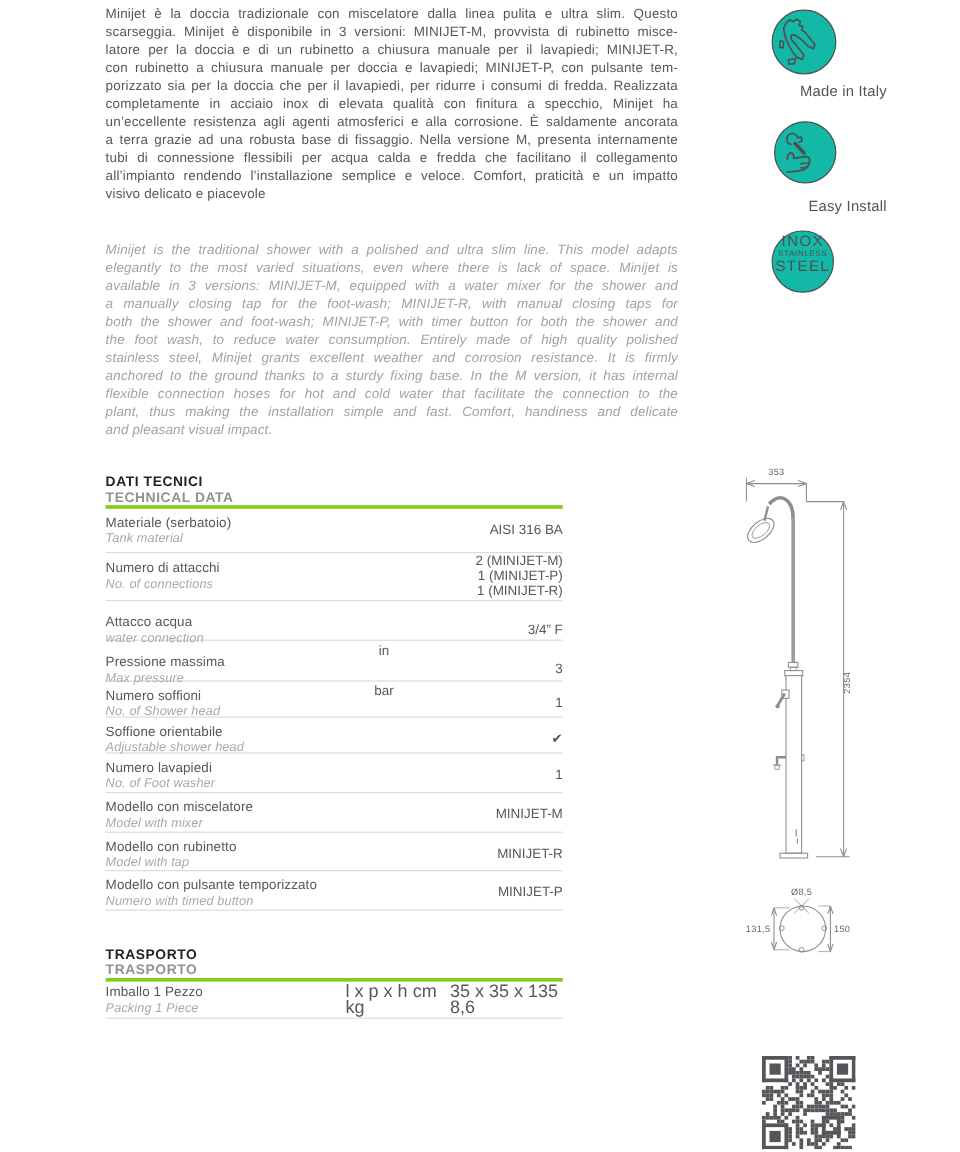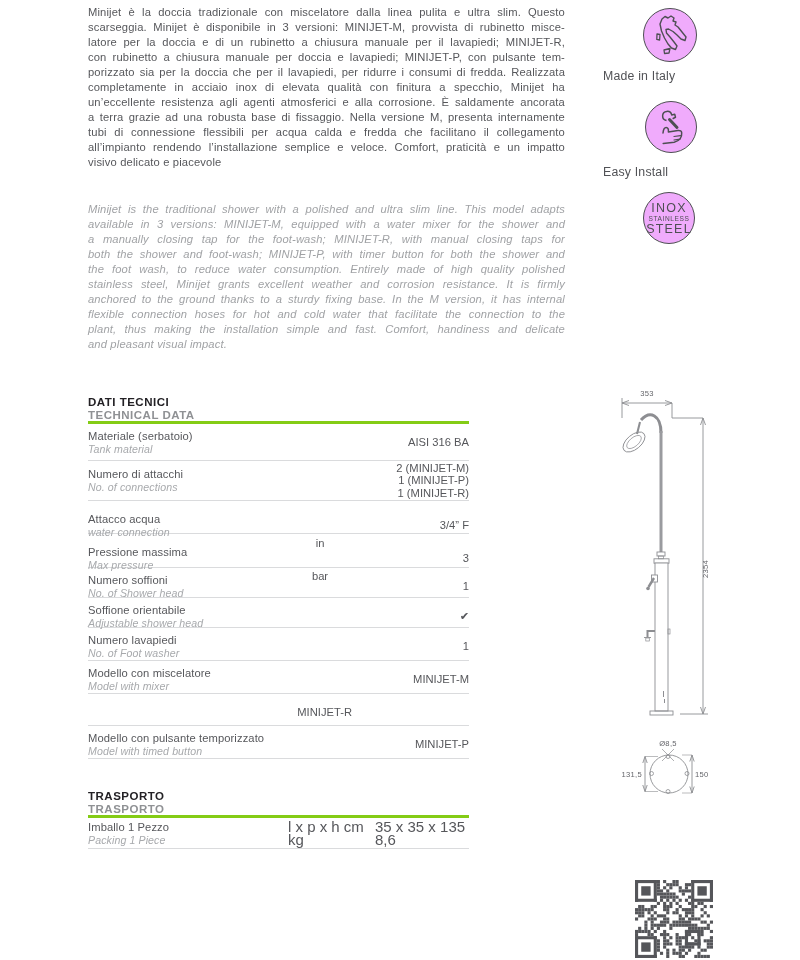--- a/index.html
+++ b/index.html
@@ -10,27 +10,27 @@
   }
   
   .intro { position:absolute; left:88px; width:477px; }
   .intro-it { top:5px; font-size:11.2px; line-height:15px; color:#56575b; letter-spacing:.15px; }
   .intro-en { top:202px; font-size:11.2px; line-height:15px; color:#a0a2a5; font-style:italic; letter-spacing:.15px; }
   .jline { text-align:justify; text-align-last:justify; }
   .jline.last { text-align-last:left; }
   
   .badge-circle {
     position:absolute; border:1.6px solid #4e4f53; border-radius:50%;
-    display:flex; align-items:center; justify-content:center; background:#f0abfc;
+    display:flex; align-items:center; background:#14b8a6;
   }
   .b1 { left:643px; top:8px;   width:54px; height:54px; }
   .b2 { left:645px; top:101px; width:52px; height:52px; }
   .b3 { left:643px; top:192px; width:52px; height:52px; flex-direction:column; color:#4e4f53; }
   .badge-label {
-    position:absolute; left:603px; width:136px; text-align:left;
+    position:absolute; left:603px; width:136px; text-align:right;
     font-size:12.3px; color:#515256; letter-spacing:.2px;
   }
   .bl1 { top:69px; } .bl2 { top:165px; }
   .inox-l1 { font-size:12.5px; letter-spacing:1.2px; line-height:13px; margin-top:2px; }
   .inox-l2 { font-size:6.6px;  letter-spacing:.6px;  line-height:8px; }
   .inox-l3 { font-size:12.5px; letter-spacing:1.2px; line-height:13px; }
   .icon-svg { display:block; }
   
   .tech { position:absolute; left:88px; top:396px; width:381px; }
   .sec-title-it { font-size:11.5px; font-weight:bold; color:#232125; letter-spacing:.5px; line-height:13px; }
@@ -72,20 +72,21 @@
       <div class="jline">completamente in acciaio inox di elevata qualità con finitura a specchio, Minijet ha</div>
       <div class="jline">un’eccellente resistenza agli agenti atmosferici e alla corrosione. È saldamente ancorata</div>
       <div class="jline">a terra grazie ad una robusta base di fissaggio. Nella versione M, presenta internamente</div>
       <div class="jline">tubi di connessione flessibili per acqua calda e fredda che facilitano il collegamento</div>
       <div class="jline">all’impianto rendendo l’installazione semplice e veloce. Comfort, praticità e un impatto</div>
       <div class="jline last">visivo delicato e piacevole</div>
     </section>
 
   <section class="intro intro-en">
       <div class="jline">Minijet is the traditional shower with a polished and ultra slim line. This model adapts</div>
+      <div class="jline">elegantly to the most varied situations, even where there is lack of space. Minijet is</div>
       <div class="jline">available in 3 versions: MINIJET-M, equipped with a water mixer for the shower and</div>
       <div class="jline">a manually closing tap for the foot-wash; MINIJET-R, with manual closing taps for</div>
       <div class="jline">both the shower and foot-wash; MINIJET-P, with timer button for both the shower and</div>
       <div class="jline">the foot wash, to reduce water consumption. Entirely made of high quality polished</div>
       <div class="jline">stainless steel, Minijet grants excellent weather and corrosion resistance. It is firmly</div>
       <div class="jline">anchored to the ground thanks to a sturdy fixing base. In the M version, it has internal</div>
       <div class="jline">flexible connection hoses for hot and cold water that facilitate the connection to the</div>
       <div class="jline">plant, thus making the installation simple and fast. Comfort, handiness and delicate</div>
       <div class="jline last">and pleasant visual impact.</div>
     </section>
@@ -181,27 +182,31 @@
     </div>
     <div class="trow h33">
       <div>
           <div class="l1">Modello con miscelatore</div>
            <div class="l2">Model with mixer</div>
         </div>
       <div class="tunit"></div>
       <div class="tvalue">MINIJET-M</div>
     </div>
     <div class="trow h32">
+      <div>
+          <div class="l1">Modello con rubinetto</div>
+           <div class="l2">Model with tap</div>
+        </div>
       <div class="tunit"></div>
       <div class="tvalue">MINIJET-R</div>
     </div>
     <div class="trow h33">
       <div>
           <div class="l1">Modello con pulsante temporizzato</div>
-           <div class="l2">Model with timed button</div>
+           <div class="l2">Numero with timed button</div>
         </div>
       <div class="tunit"></div>
       <div class="tvalue">MINIJET-P</div>
     </div>
   </section>
 
   <section class="transport">
     <div class="sec-head">
       <div class="sec-title-it">TRASPORTO</div>
       <div class="sec-title-en">TRASPORTO</div>

